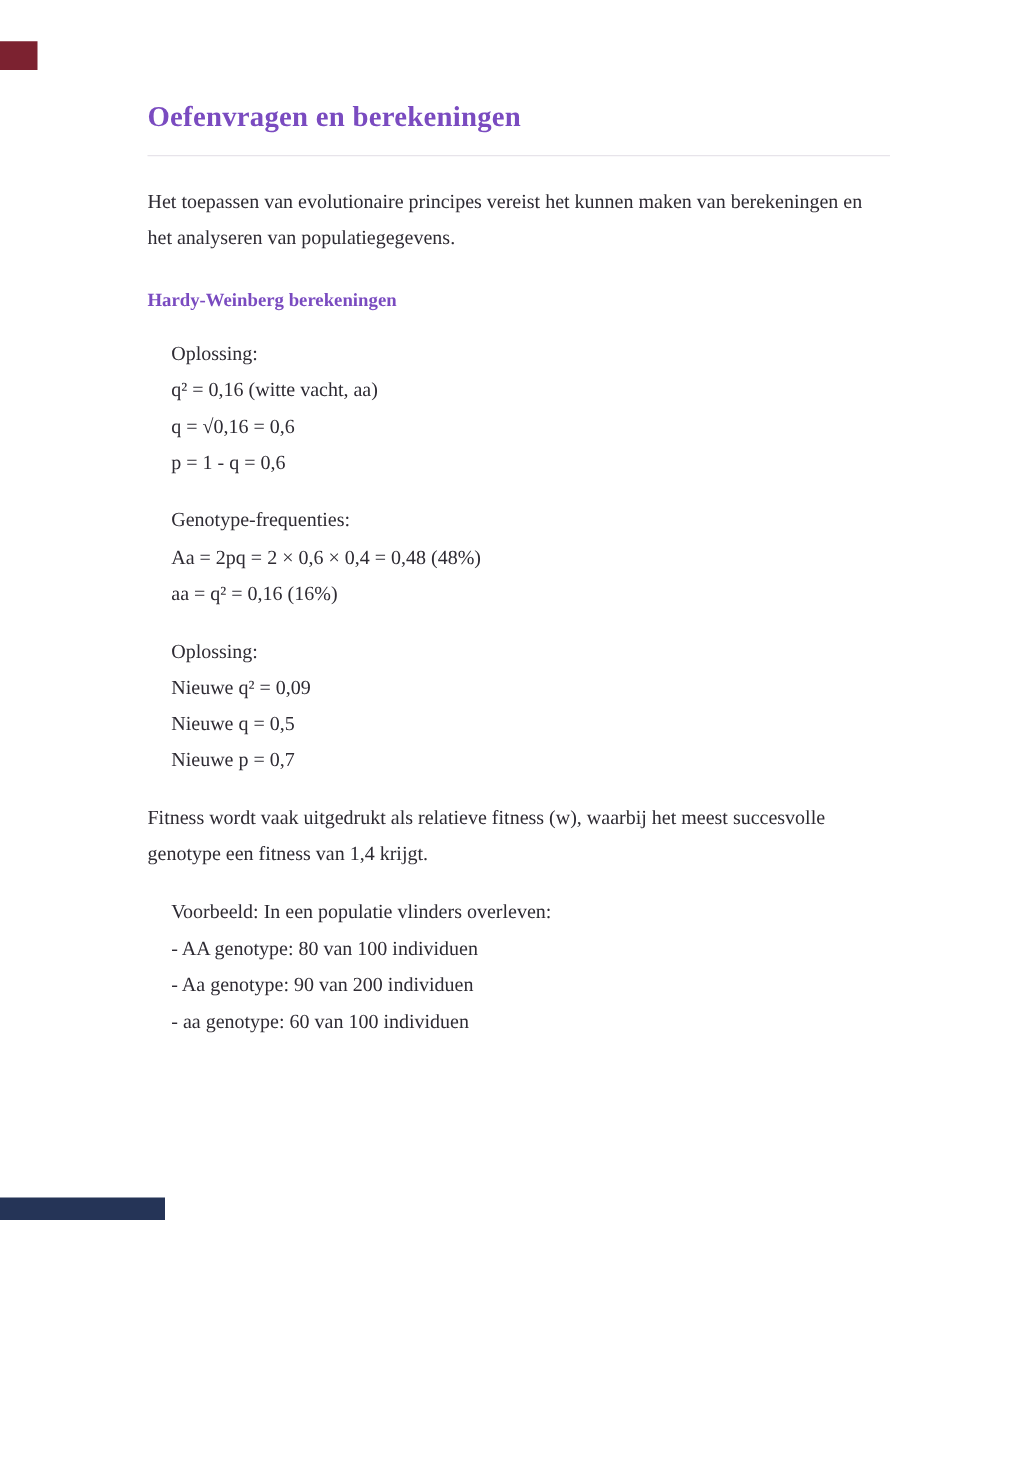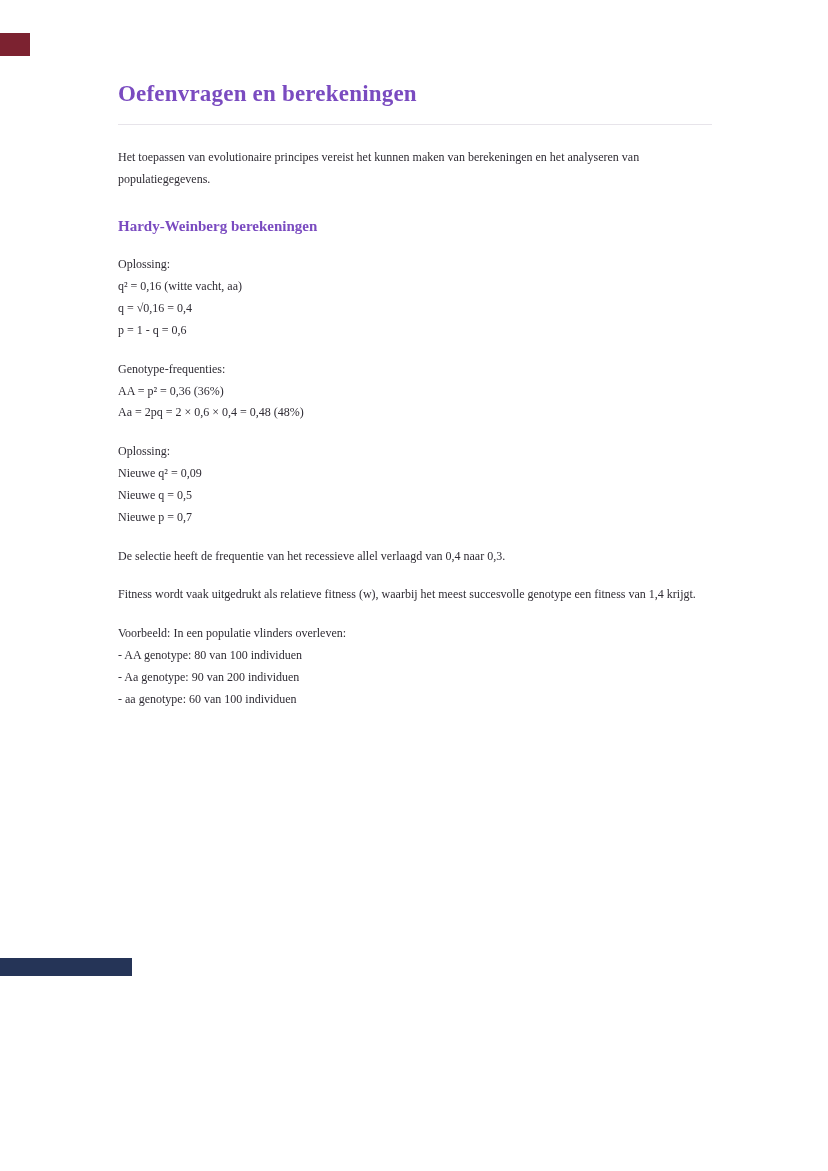--- a/index.html
+++ b/index.html
@@ -36,25 +36,25 @@
     color: var(--accent, #7a4bc0);
     margin: 0 0 15px 0;
     letter-spacing: 0.2px;
   }
   hr.divider {
     border: none;
     border-top: 1px solid #e7e4ea;
     margin: 0 0 22px 0;
   }
   .para, .block {
-    font-size: 12px;
+    font-size: 16px;
     line-height: 1.82;
     margin: 0 0 17px 0;
   }
-  .block .line { display: block; }
+  .block .line { display: block; margin-left: 19px; }
   h3.subhead {
     font-size: 15px;
     font-weight: 700;
     color: var(--accent, #7a4bc0);
     margin: 28px 0 19px 0;
   }
 </style>
 </head>
 <body>
 
@@ -69,39 +69,38 @@
     <hr class="divider">
 
     <p class="para">Het toepassen van evolutionaire principes vereist het kunnen maken van berekeningen en het analyseren van populatiegegevens.</p>
 
     <h3 class="subhead">Hardy-Weinberg berekeningen</h3>
 
 
     <div class="block">
       <span class="line">Oplossing:</span>
       <span class="line">q² = 0,16 (witte vacht, aa)</span>
-      <span class="line">q = √0,16 = 0,4</span>
+      <span class="line">q = √0,16 = 0,6</span>
       <span class="line">p = 1 - q = 0,6</span>
     </div>
 
     <div class="block">
       <span class="line">Genotype-frequenties:</span>
-      <span class="line">AA = p² = 0,36 (36%)</span>
       <span class="line">Aa = 2pq = 2 × 0,6 × 0,4 = 0,48 (48%)</span>
+      <span class="line">aa = q² = 0,16 (16%)</span>
     </div>
 
 
     <div class="block">
       <span class="line">Oplossing:</span>
       <span class="line">Nieuwe q² = 0,09</span>
       <span class="line">Nieuwe q = 0,5</span>
       <span class="line">Nieuwe p = 0,7</span>
     </div>
 
-    <p class="para">De selectie heeft de frequentie van het recessieve allel verlaagd van 0,4 naar 0,3.</p>
 
 
     <p class="para">Fitness wordt vaak uitgedrukt als relatieve fitness (w), waarbij het meest succesvolle genotype een fitness van 1,4 krijgt.</p>
 
     <div class="block">
       <span class="line">Voorbeeld: In een populatie vlinders overleven:</span>
       <span class="line">- AA genotype: 80 van 100 individuen</span>
       <span class="line">- Aa genotype: 90 van 200 individuen</span>
       <span class="line">- aa genotype: 60 van 100 individuen</span>
     </div>

